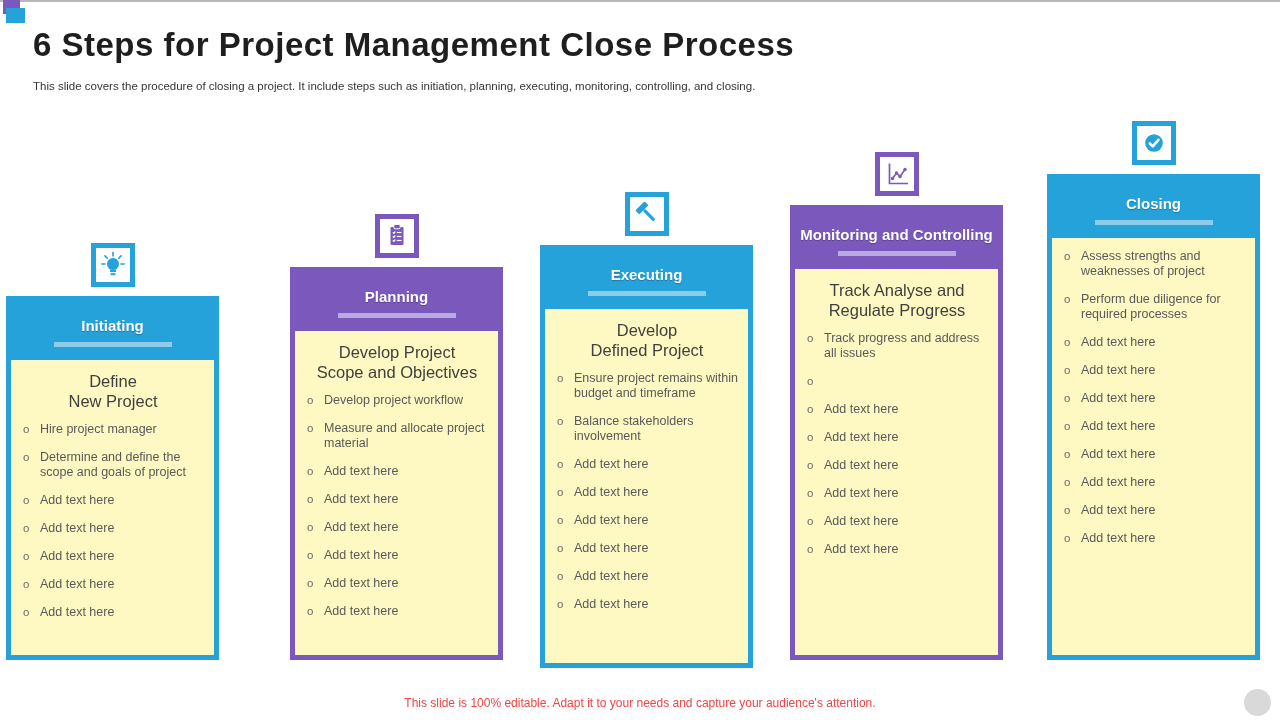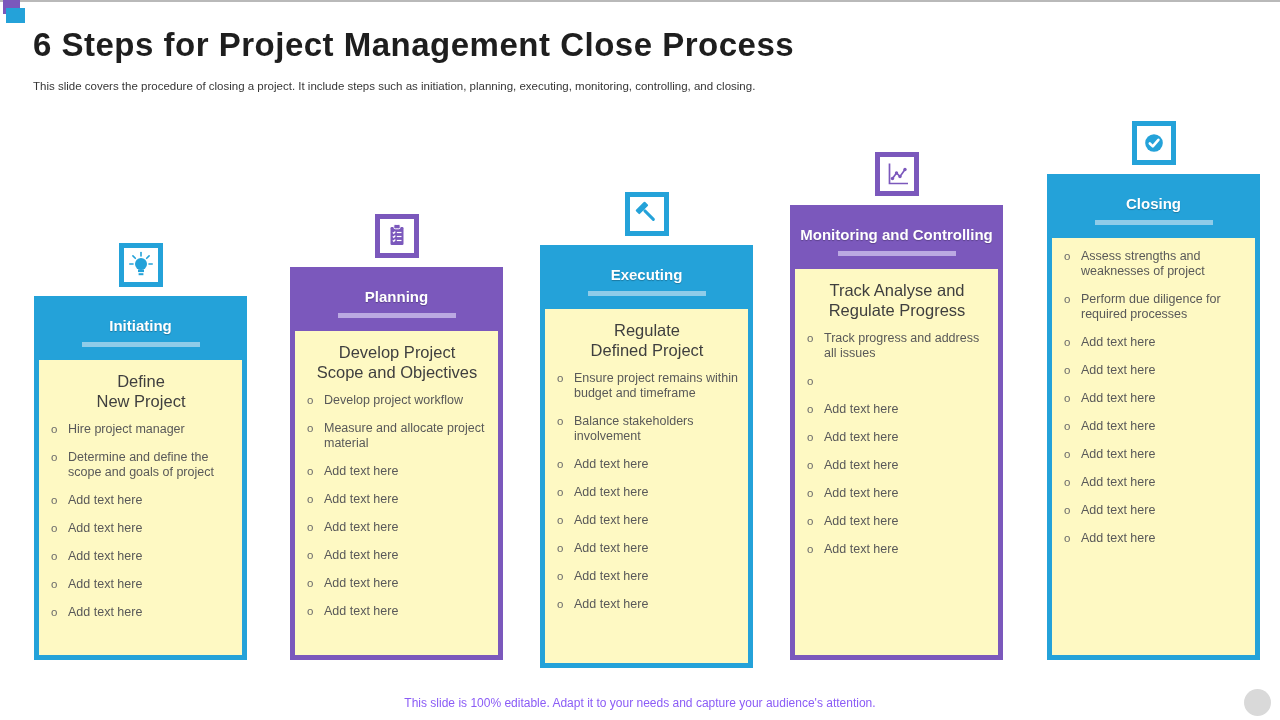--- a/index.html
+++ b/index.html
@@ -25,21 +25,21 @@
     position: absolute; left: 33px; top: 26px;
     font-size: 33px; font-weight: bold; color: #1e1e1e;
     letter-spacing: 0.5px;
   }
   .slide-subtitle {
     position: absolute; left: 33px; top: 80px;
     font-size: 11.5px; color: #363636;
   }
 
   .step-col { position: absolute; width: 213px; }
-  .c1 { left: 34px;   top: 243px; height: 417px; }
+  .c1 { left: 6px;   top: 243px; height: 417px; }
   .c2 { left: 290px;  top: 214px; height: 446px; }
   .c3 { left: 534px;  top: 192px; height: 476px; margin-left: 6px; }
   .c4 { left: 790px;  top: 152px; height: 508px; }
   .c5 { left: 1047px; top: 121px; height: 539px; }
 
   .theme-blue   { --c: var(--blue);   --cl: var(--blue-light); }
   .theme-purple { --c: var(--purple); --cl: var(--purple-light); }
 
   .icon-box {
     width: 44px; height: 44px; margin: 0 auto;
@@ -72,21 +72,21 @@
   ul.bullets { list-style: none; }
   ul.bullets li { display: flex; margin-bottom: 13px; }
   ul.bullets .marker {
     flex: 0 0 20px; font-size: 11.5px; color: #6b6b6b; line-height: 15px;
     padding-left: 3px;
   }
   ul.bullets .btext { font-size: 12.5px; color: #595959; line-height: 15px; }
 
   .footer-note {
     position: absolute; left: 0; top: 696px; width: 1280px;
-    text-align: center; font-size: 12px; color: #8b5cf6;
+    text-align: center; font-size: 12px; color: #ef4444;
   }
   .corner-circle {
     position: absolute; left: 1244px; top: 689px; width: 27px; height: 27px;
     border-radius: 50%; background: #d9d9d9;
   }
 </style>
 </head>
 <body>
 
 <div class="top-edge"></div>
@@ -228,21 +228,21 @@
         </g>
       </svg>
     </div>
   </div>
   <div class="col-box">
     <div class="col-header">
       <div class="label">Executing</div>
       <div class="underline"></div>
     </div>
     <div class="col-body">
-      <div class="body-heading">Regulate
+      <div class="body-heading">Develop
 Defined Project</div>
       <ul class="bullets">
           <li>
             <span class="marker">o</span>
             <span class="btext">Ensure project remains within budget and timeframe</span>
           </li>
           <li>
             <span class="marker">o</span>
             <span class="btext">Balance stakeholders involvement</span>
           </li>

